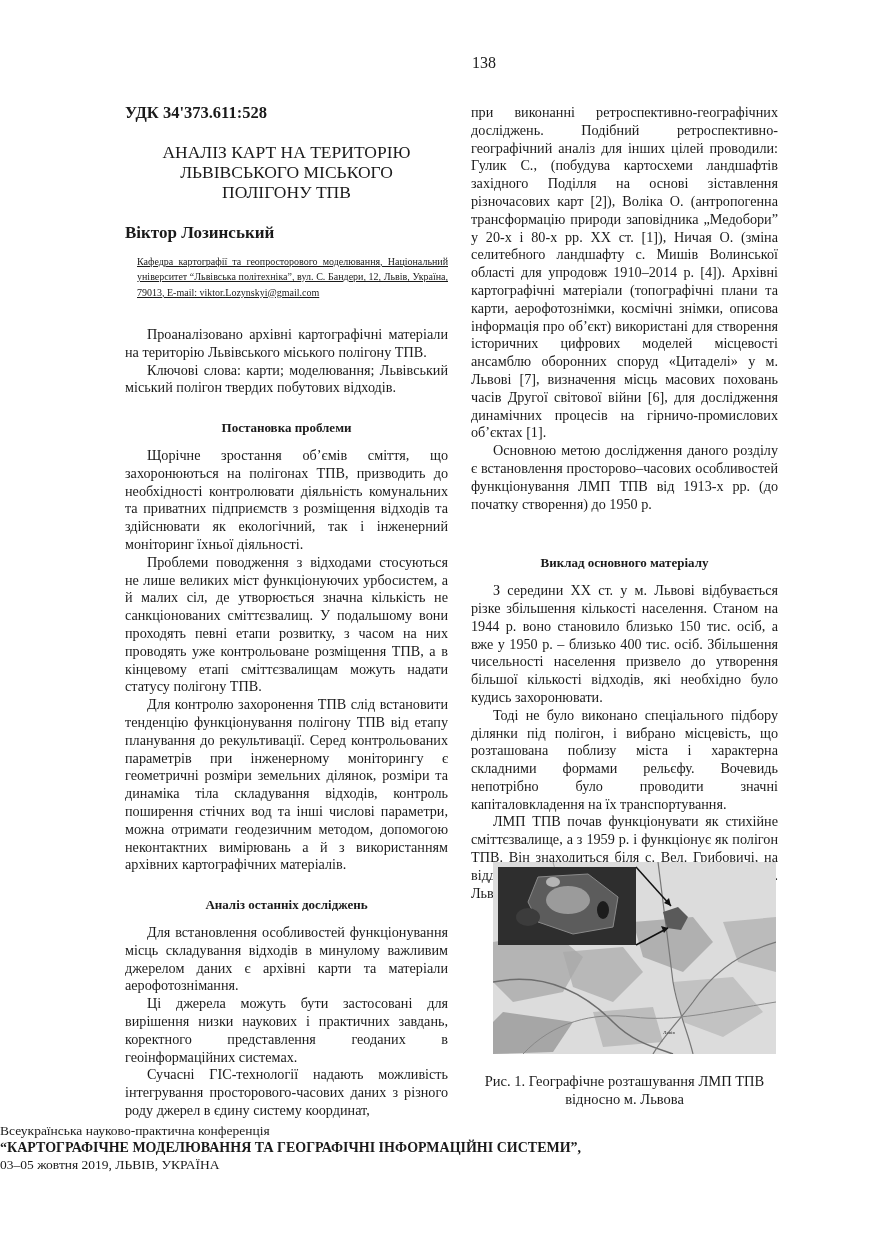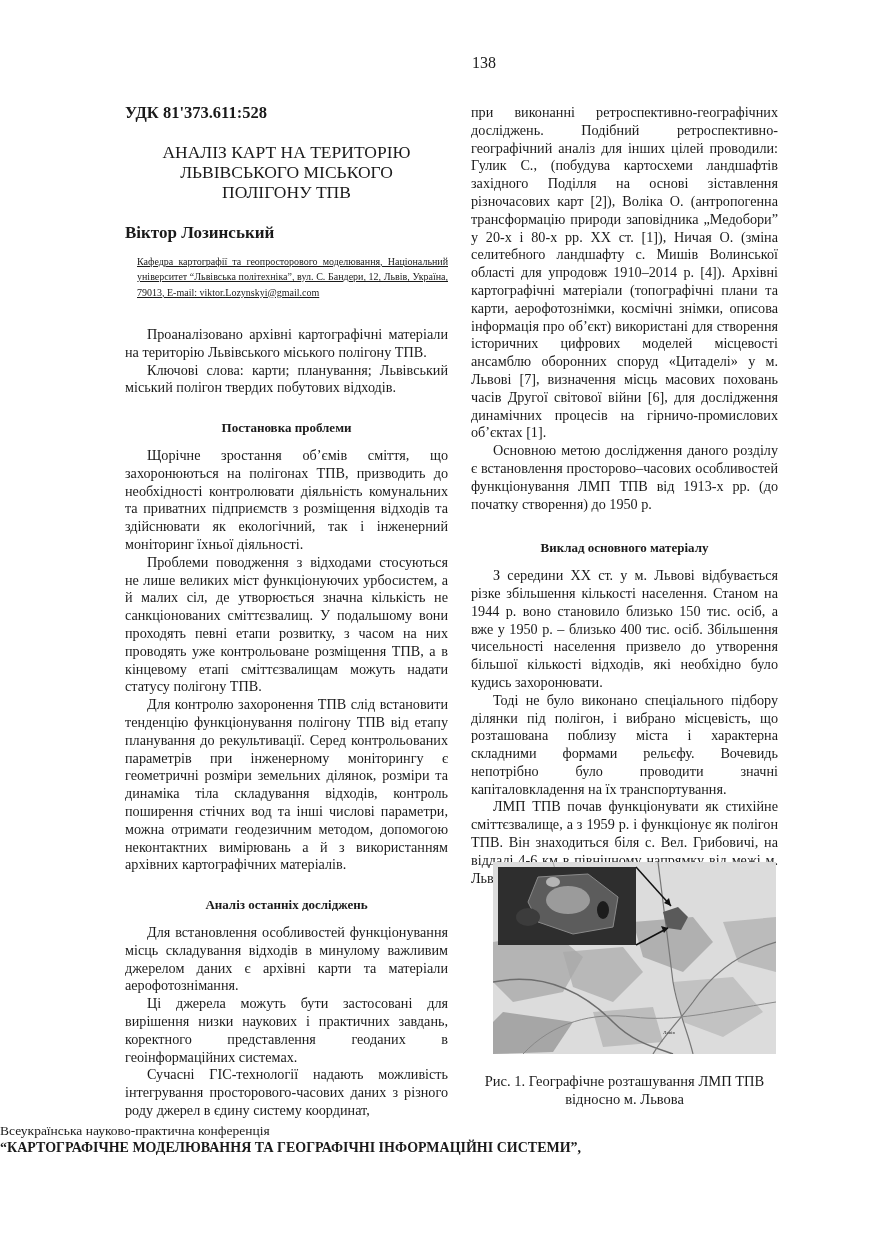--- a/index.html
+++ b/index.html
@@ -22,48 +22,48 @@
   .caption { position: absolute; left: 471px; top: 1072px; width: 307px; text-align: center; font-size: 14.5px; line-height: 18px; }
   .footer { position: absolute; top: 1122px; left: 0; width: 860px; text-align: left; font-size: 13.5px; line-height: 17px; }
   .footer .conf-title { font-weight: bold; font-size: 14px; }
 </style>
 </head>
 <body>
 
 <div class="page-number">138</div>
 
 <div class="col col-left">
-  <div class="udc">УДК 81'373.611:528</div>
+  <div class="udc">УДК 34'373.611:528</div>
   <div class="title">
     <div>АНАЛІЗ КАРТ НА ТЕРИТОРІЮ</div>
     <div>ЛЬВІВСЬКОГО МІСЬКОГО</div>
     <div>ПОЛІГОНУ ТПВ</div>
   </div>
   <div class="author">Віктор Лозинський</div>
   <div class="affil">Кафедра картографії та геопросторового моделювання, Національний університет “Львівська політехніка”, вул. С. Бандери, 12, Львів, Україна, 79013, E-mail: viktor.Lozynskyi@gmail.com</div>
 
   <p>Проаналізовано архівні картографічні матеріали на територію Львівського міського полігону ТПВ.</p>
-  <p>Ключові слова: карти; планування; Львівський міський полігон твердих побутових відходів.</p>
+  <p>Ключові слова: карти; моделювання; Львівський міський полігон твердих побутових відходів.</p>
 
   <div class="section-head first">Постановка проблеми</div>
   <p>Щорічне зростання об’ємів сміття, що захоронюються на полігонах ТПВ, призводить до необхідності контролювати діяльність комунальних та приватних підприємств з розміщення відходів та здійснювати як екологічний, так і інженерний моніторинг їхньої діяльності.</p>
   <p>Проблеми поводження з відходами стосуються не лише великих міст функціонуючих урбосистем, а й малих сіл, де утворюється значна кількість не санкціонованих сміттєзвалищ. У подальшому вони проходять певні етапи розвитку, з часом на них проводять уже контрольоване розміщення ТПВ, а в кінцевому етапі сміттєзвалищам можуть надати статусу полігону ТПВ.</p>
   <p>Для контролю захоронення ТПВ слід встановити тенденцію функціонування полігону ТПВ від етапу планування до рекультивації. Серед контрольованих параметрів при інженерному моніторингу є геометричні розміри земельних ділянок, розміри та динаміка тіла складування відходів, контроль поширення стічних вод та інші числові параметри, можна отримати геодезичним методом, допомогою неконтактних вимірювань а й з використанням архівних картографічних матеріалів.</p>
 
   <div class="section-head">Аналіз останніх досліджень</div>
   <p>Для встановлення особливостей функціонування місць складування відходів в минулому важливим джерелом даних є архівні карти та матеріали аерофотознімання.</p>
   <p>Ці джерела можуть бути застосовані для вирішення низки наукових і практичних завдань, коректного представлення геоданих в геоінформаційних системах.</p>
   <p>Сучасні ГІС-технології надають можливість інтегрування просторового-часових даних з різного роду джерел в єдину систему координат,</p>
 </div>
 
 <div class="col col-right">
   <p class="noindent">при виконанні ретроспективно-географічних досліджень. Подібний ретроспективно-географічний аналіз для інших цілей проводили: Гулик С., (побудува картосхеми ландшафтів західного Поділля на основі зіставлення різночасових карт [2]), Воліка О. (антропогенна трансформацію природи заповідника „Медобори” у 20-х і 80-х рр. XX ст. [1]), Ничая О. (зміна селитебного ландшафту с. Мишів Волинської області для упродовж 1910–2014 р. [4]). Архівні картографічні матеріали (топографічні плани та карти, аерофотознімки, космічні знімки, описова інформація про об’єкт) використані для створення історичних цифрових моделей місцевості ансамблю оборонних споруд «Цитаделі» у м. Львові [7], визначення місць масових поховань часів Другої світової війни [6], для дослідження динамічних процесів на гірничо-промислових об’єктах [1].</p>
   <p>Основною метою дослідження даного розділу є встановлення просторово–часових особливостей функціонування ЛМП ТПВ від 1913-х рр. (до початку створення) до 1950 р.</p>
 
-  <div class="section-head" style="margin-top:26px;">Виклад основного матеріалу</div>
+  <div class="section-head" style="margin-top:41px;">Виклад основного матеріалу</div>
   <p>З середини XX ст. у м. Львові відбувається різке збільшення кількості населення. Станом на 1944 р. воно становило близько 150 тис. осіб, а вже у 1950 р. – близько 400 тис. осіб. Збільшення чисельності населення призвело до утворення більшої кількості відходів, які необхідно було кудись захоронювати.</p>
   <p>Тоді не було виконано спеціального підбору ділянки під полігон, і вибрано місцевість, що розташована поблизу міста і характерна складними формами рельєфу. Вочевидь непотрібно було проводити значні капіталовкладення на їх транспортування.</p>
   <p>ЛМП ТПВ почав функціонувати як стихійне сміттєзвалище, а з 1959 р. і функціонує як полігон ТПВ. Він знаходиться біля с. Вел. Грибовичі, на віддалі 4-6 км в північному напрямку від межі м. Львова (рис. 1).</p>
 </div>
 
 <div class="figure">
   <svg width="283" height="192" viewBox="0 0 283 192">
     <rect x="0" y="0" width="283" height="192" fill="#dcdcdc"></rect>
 
     <path d="M0 80 L60 70 L90 95 L70 130 L20 140 L0 120 Z" fill="#9a9a9a" opacity="0.6"></path>
@@ -102,13 +102,14 @@
 </div>
 
 <div class="caption">
   <div>Рис. 1. Географічне розташування ЛМП ТПВ</div>
   <div>відносно м. Львова</div>
 </div>
 
 <div class="footer">
   <div>Всеукраїнська науково-практична конференція</div>
   <div class="conf-title">“КАРТОГРАФІЧНЕ МОДЕЛЮВАННЯ ТА ГЕОГРАФІЧНІ ІНФОРМАЦІЙНІ СИСТЕМИ”,</div>
+  <div>03–05 жовтня 2019, ЛЬВІВ, УКРАЇНА</div>
 </div>
 
 </body></html>

